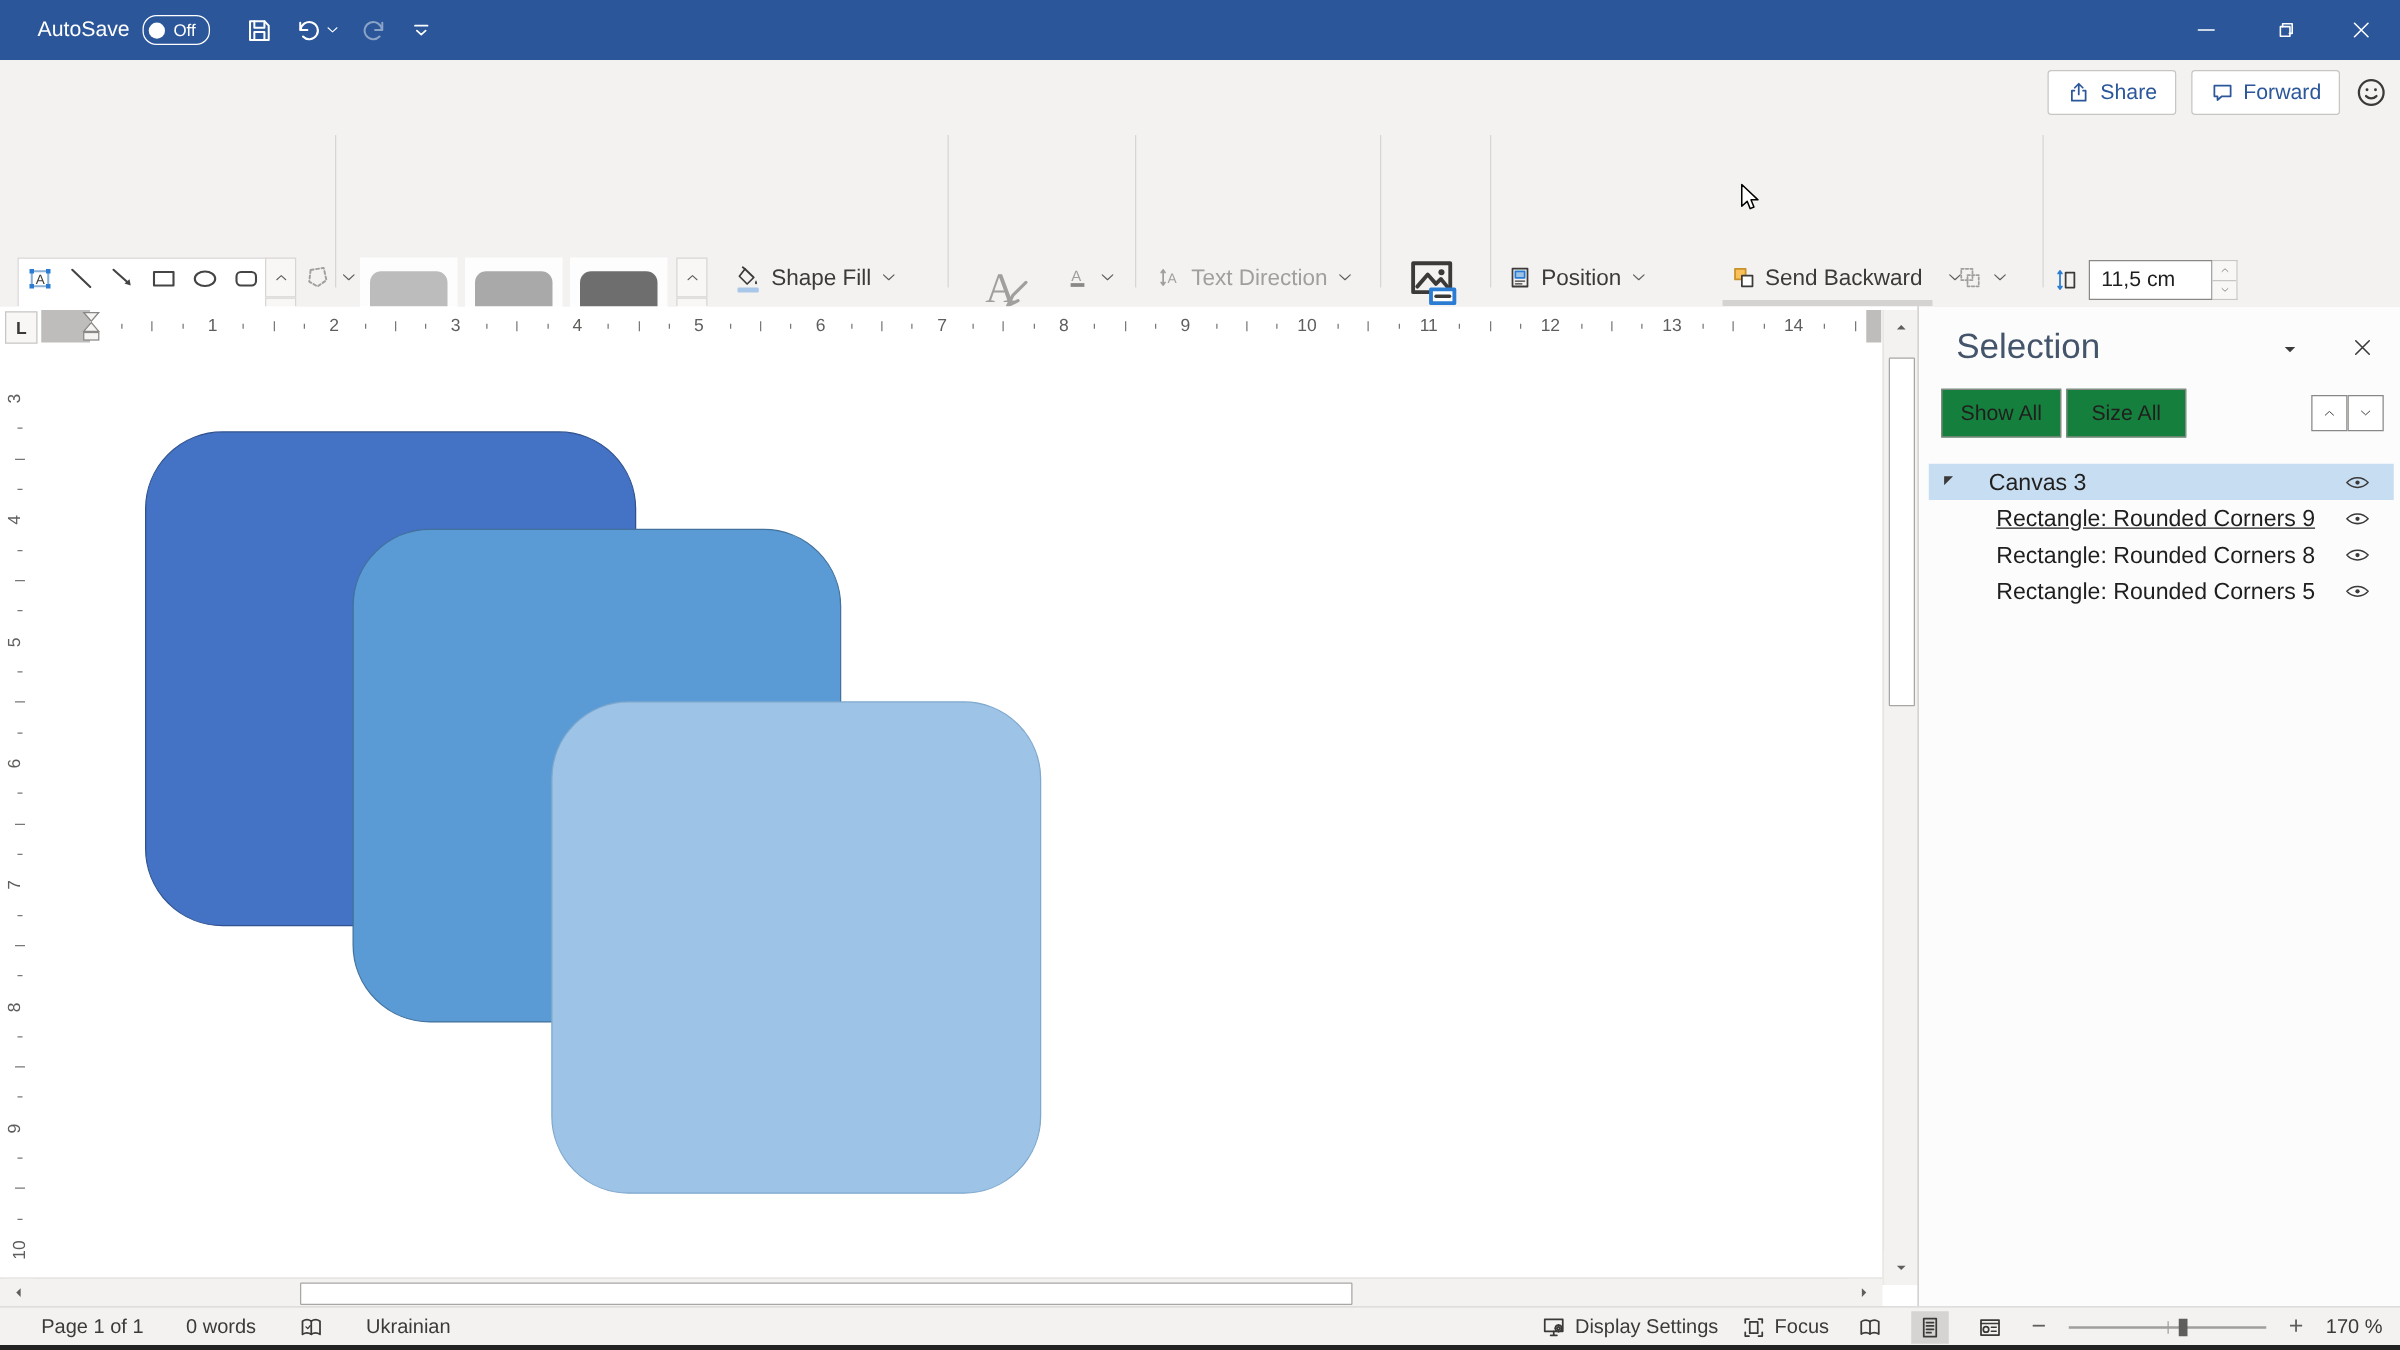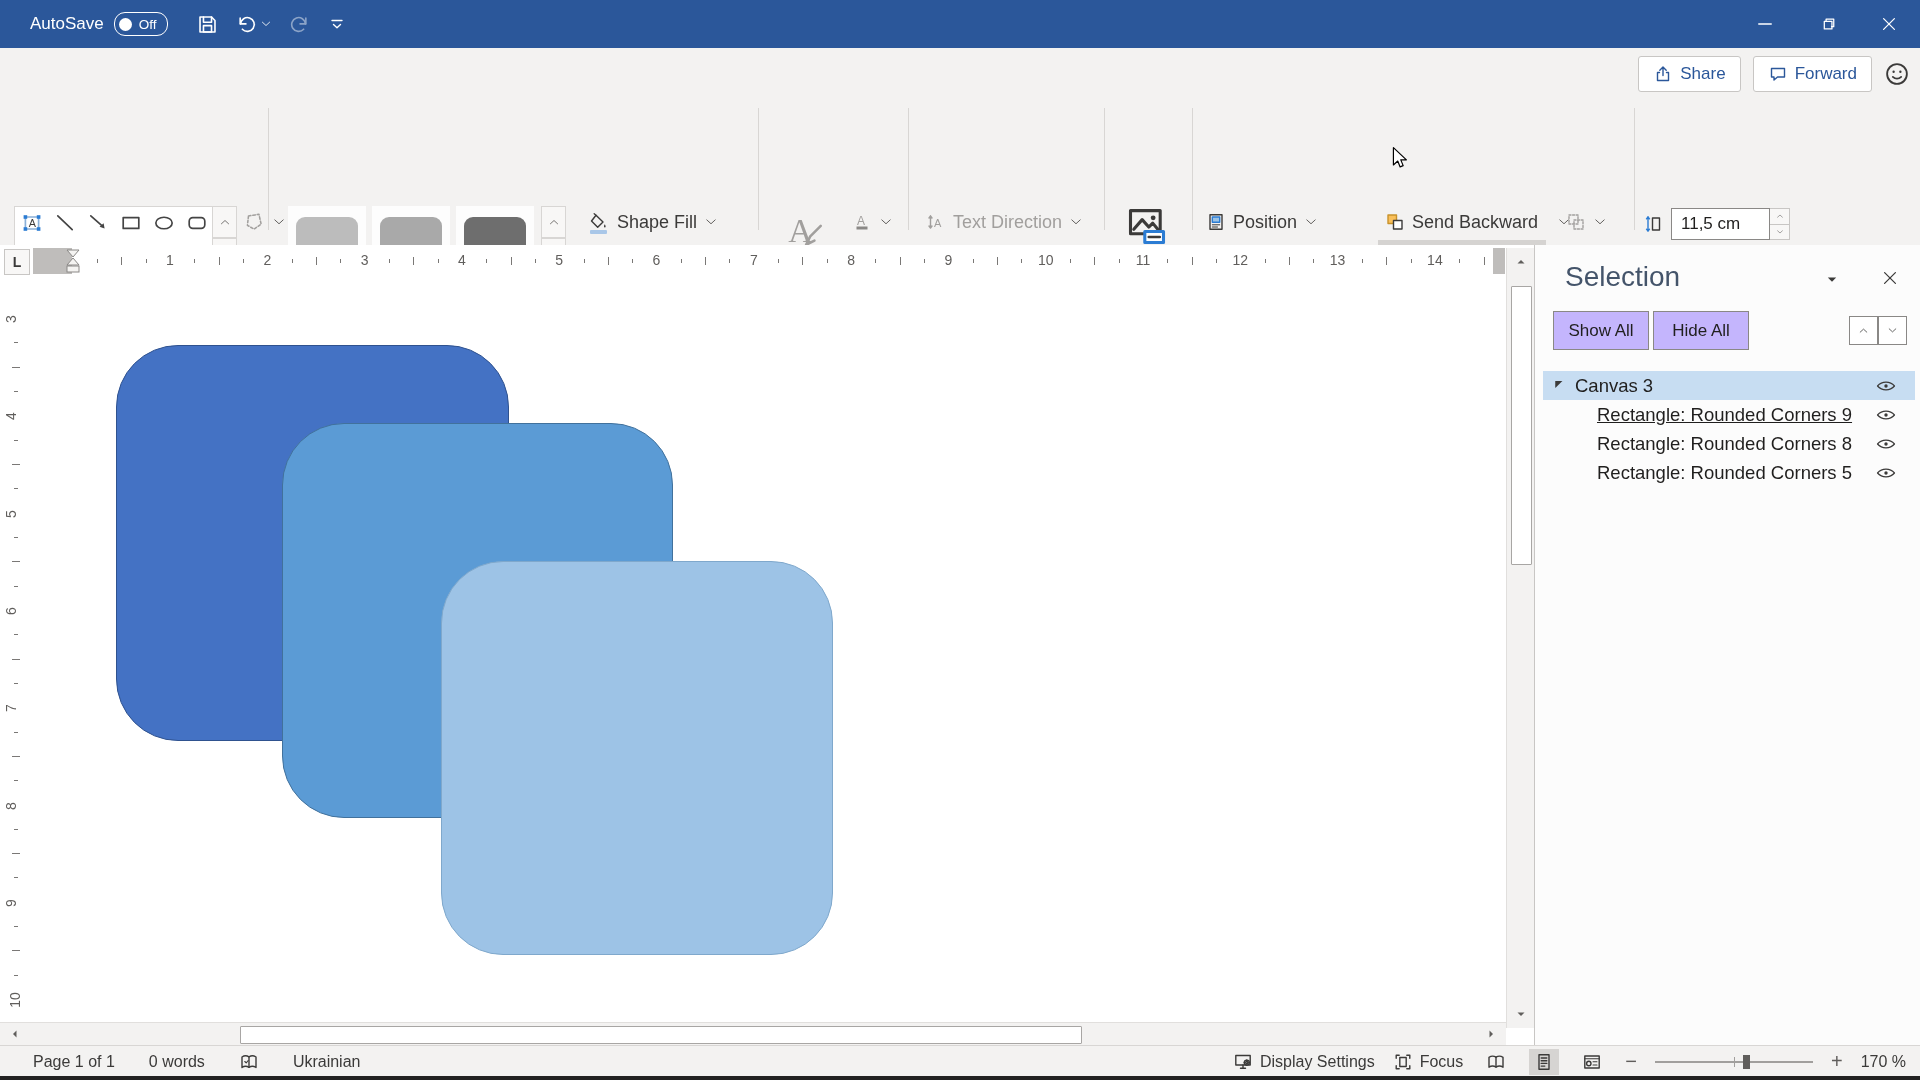--- a/index.html
+++ b/index.html
@@ -88,26 +88,26 @@
   .vthumb{position:absolute;left:4px;width:19px;background:#fff;border:1px solid #a8a6a4;border-radius:1px;}
   .hscroll{position:absolute;left:0;top:777px;width:1506px;height:23px;background:#f3f2f1;border-top:1px solid #e1dfdd;}
   .hthumb{position:absolute;top:3px;height:16px;background:#fff;border:1px solid #a8a6a4;border-radius:1px;}
 
   
   .selpane{position:absolute;left:1534px;top:245px;width:386px;height:800px;background:#fcfcfc;
            border-left:1px solid #c8c6c4;}
   .selpane-title{position:absolute;left:30px;top:16px;font-size:28px;color:#44546a;}
   .selpane-chev{position:absolute;left:288px;top:28px;width:18px;height:14px;color:#3b3a39;}
   .selpane-close{position:absolute;left:346px;top:24px;width:18px;height:18px;color:#3b3a39;}
-  .selbtn{position:absolute;top:66px;height:37px;background:#c4b5fd;border:1px solid #8a8886;font-size:17px;
+  .selbtn{position:absolute;top:66px;height:37px;background:#15803d;border:1px solid #8a8886;font-size:17px;
           color:#201f1e;display:flex;align-items:center;justify-content:center;}
   .arrowbtn{position:absolute;top:71px;width:27px;height:27px;background:#fff;border:1px solid #8a8886;
             display:flex;align-items:center;justify-content:center;}
   .arrowbtn .ic{width:13px;height:11px;color:#3b3a39;}
-  .treerow{position:absolute;left:8px;width:372px;height:29px;display:flex;align-items:center;font-size:18.5px;color:#201f1e;}
+  .treerow{position:absolute;left:8px;width:372px;height:29px;display:flex;align-items:center;font-size:18.5px;color:#201f1e;gap:16px;}
   .treerow.selected{background:#c7ddf2;}
   .tree-exp{width:13px;height:13px;margin-left:10px;color:#3b3a39;}
   .tree-eye{position:absolute;right:18px;width:22px;height:14px;color:#3b3a39;}
 
   
   .statusbar{position:absolute;left:0;top:1045px;width:100%;height:31px;background:#f3f2f1;
              border-top:1px solid #d8d6d4;display:flex;align-items:center;font-size:16px;color:#3b3a39;}
   .sb-left{display:flex;align-items:center;gap:34px;margin-left:33px;}
   .sb-right{position:absolute;right:14px;display:flex;align-items:center;gap:18px;}
   .sb-item{display:flex;align-items:center;gap:7px;}
@@ -952,21 +952,21 @@
         <svg viewBox="0 0 20 20" fill="none" stroke="currentColor" stroke-width="1.4" stroke-linecap="round" stroke-linejoin="round">
           <path d="M4 6.5l6 6 6-6z" fill="currentColor" stroke="none"></path>
         </svg>
       </span>
     <span class="ic selpane-close">
         <svg viewBox="0 0 20 20" fill="none" stroke="currentColor" stroke-width="1.4" stroke-linecap="round" stroke-linejoin="round">
           <path d="M4 4l12 12M16 4L4 16"></path>
         </svg>
       </span>
     <span class="selbtn" style="left:18px;width:94px;">Show All</span>
-    <span class="selbtn" style="left:118px;width:94px;">Hide All</span>
+    <span class="selbtn" style="left:118px;width:94px;">Size All</span>
     <span class="arrowbtn" style="left:314px;">
         <span class="ic">
           <svg viewBox="0 0 20 20" fill="none" stroke="currentColor" stroke-width="1.4" stroke-linecap="round" stroke-linejoin="round">
             <path d="M4 13l6-5.5L16 13"></path>
           </svg>
         </span>
       </span>
     <span class="arrowbtn" style="left:343px;">
         <span class="ic">
           <svg viewBox="0 0 20 20" fill="none" stroke="currentColor" stroke-width="1.4" stroke-linecap="round" stroke-linejoin="round">

